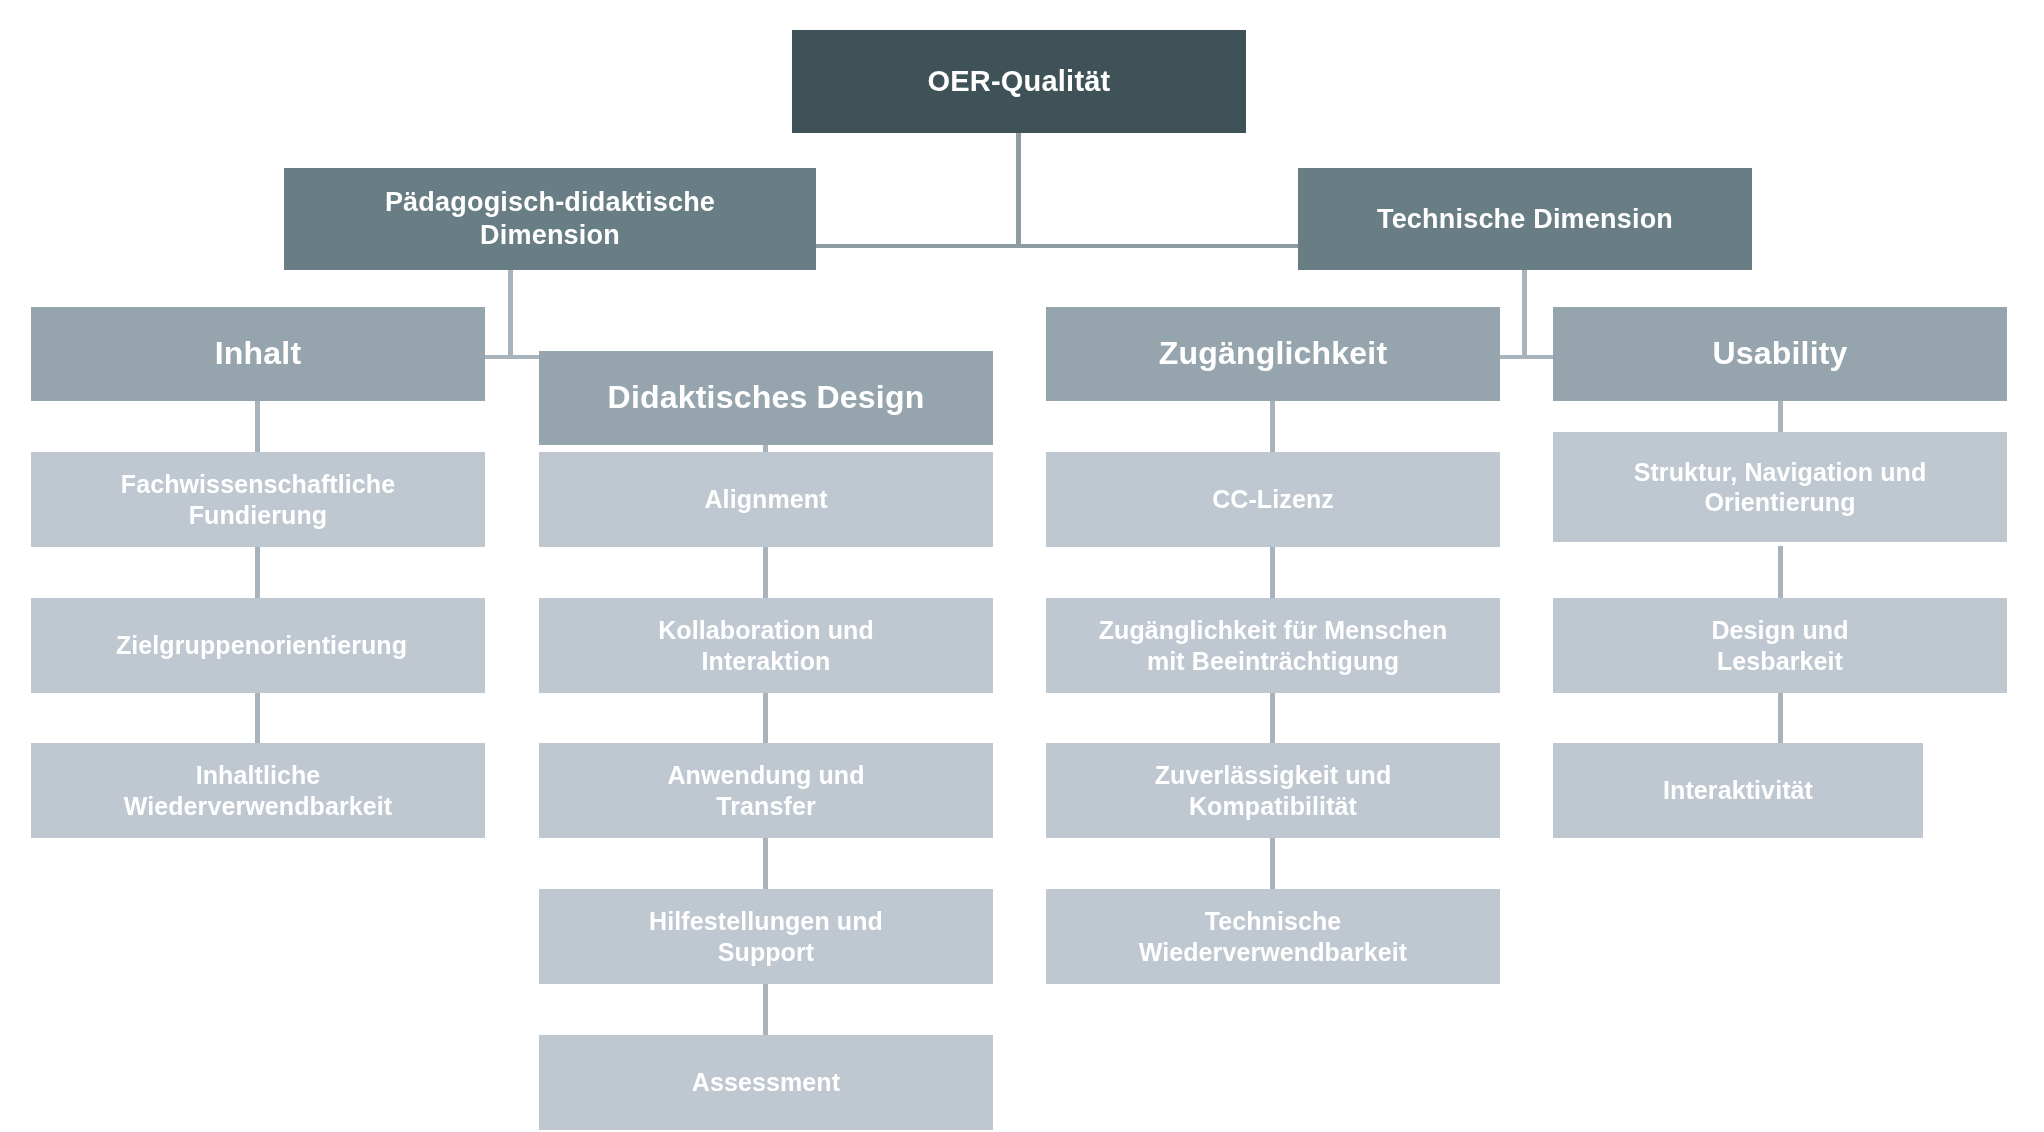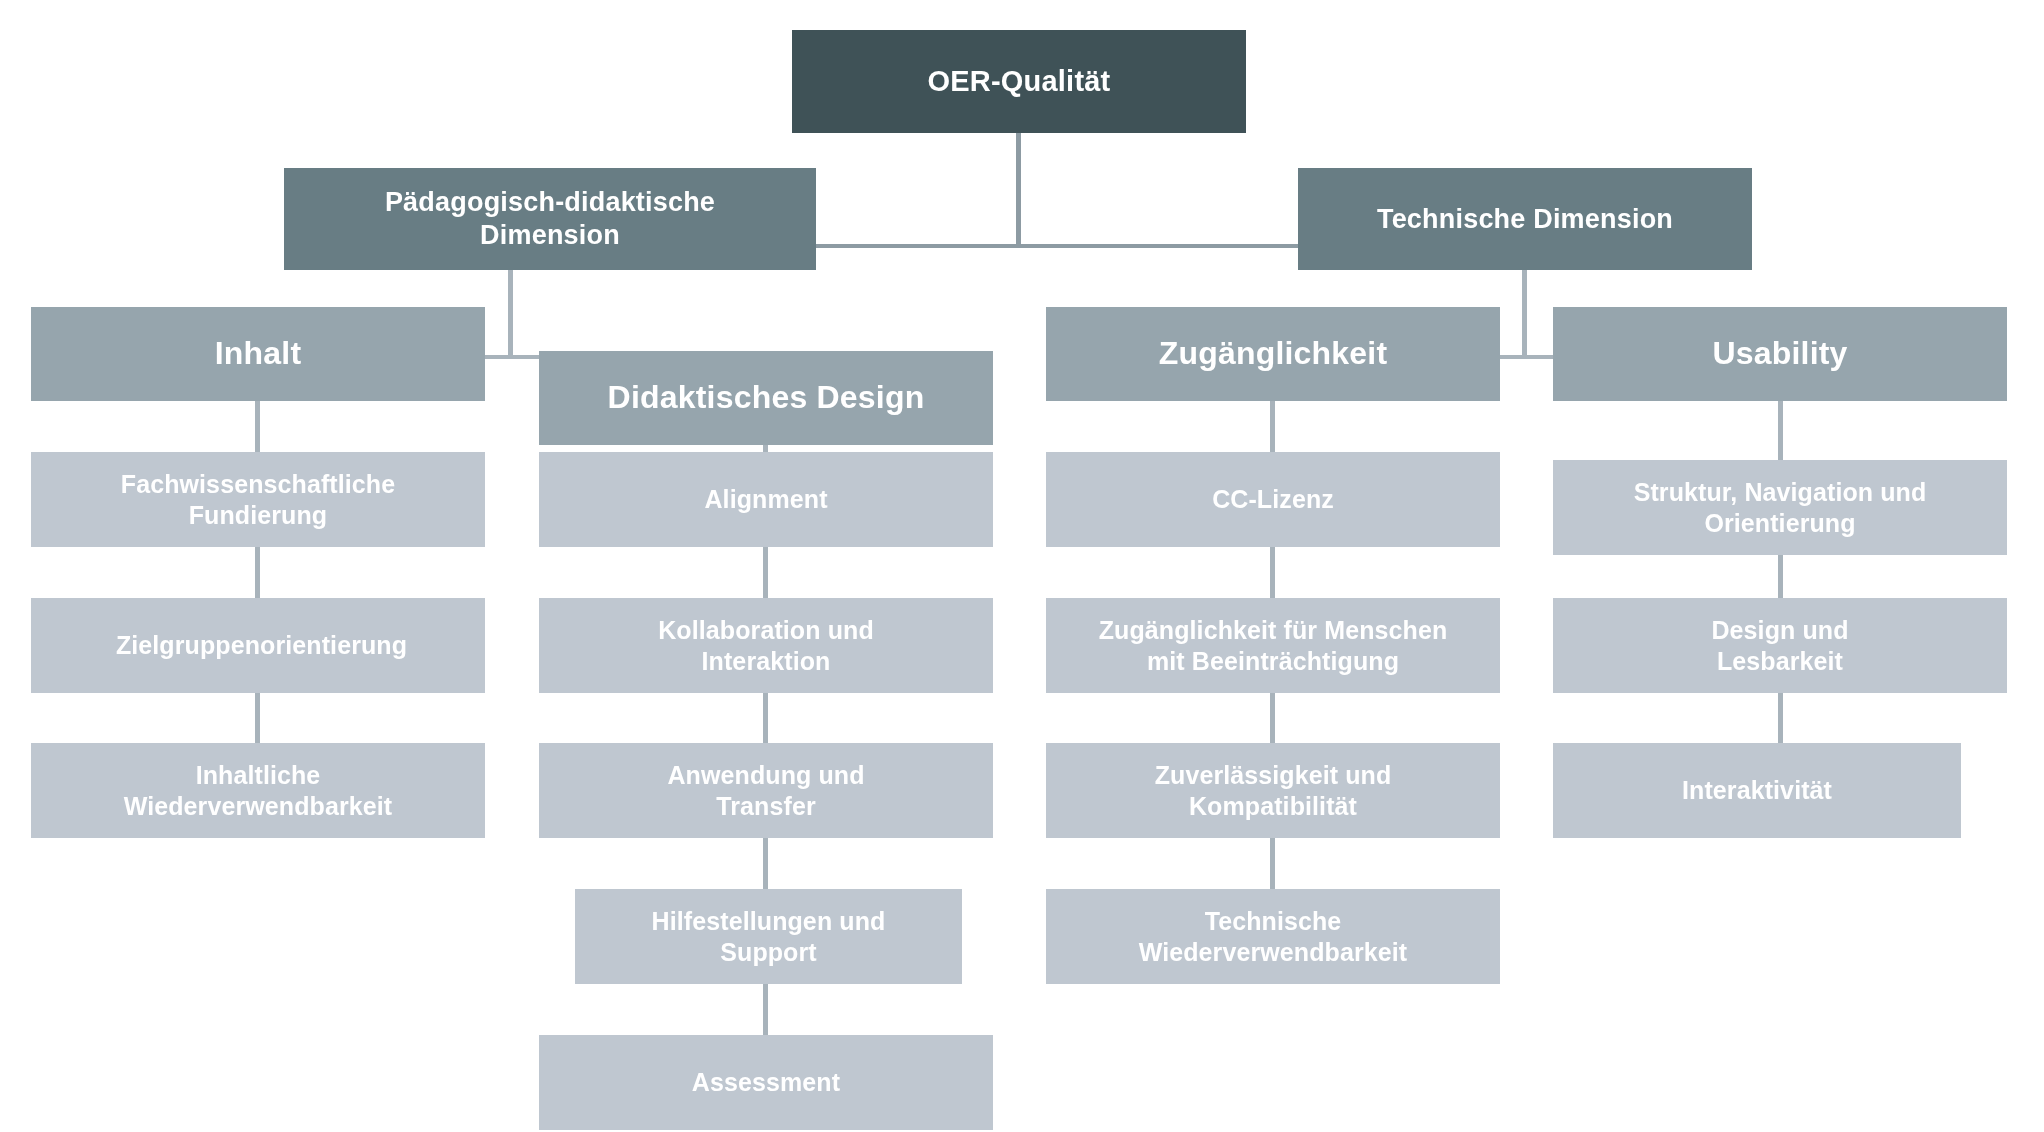--- a/index.html
+++ b/index.html
@@ -111,31 +111,31 @@
 Fundierung</div>
   <div class="node lvl-leaf" style="left:31px; top:598px; width:454px; height:95px;padding-left:17px;">Zielgruppenorientierung</div>
   <div class="node lvl-leaf" style="left:31px; top:743px; width:454px; height:95px;">Inhaltliche
 Wiederverwendbarkeit</div>
 
   <div class="node lvl-leaf" style="left:539px; top:452px; width:454px; height:95px;">Alignment</div>
   <div class="node lvl-leaf" style="left:539px; top:598px; width:454px; height:95px;">Kollaboration und
 Interaktion</div>
   <div class="node lvl-leaf" style="left:539px; top:743px; width:454px; height:95px;">Anwendung und
 Transfer</div>
-  <div class="node lvl-leaf" style="left:539px; top:889px; width:387px; height:95px;margin-left:36px;">Hilfestellungen und
+  <div class="node lvl-leaf" style="left:539px; top:889px; width:454px; height:95px;">Hilfestellungen und
 Support</div>
   <div class="node lvl-leaf" style="left:539px; top:1035px; width:454px; height:95px;">Assessment</div>
 
   <div class="node lvl-leaf" style="left:1046px; top:452px; width:454px; height:95px;">CC-Lizenz</div>
   <div class="node lvl-leaf" style="left:1046px; top:598px; width:454px; height:95px;">Zugänglichkeit für Menschen
 mit Beeinträchtigung</div>
   <div class="node lvl-leaf" style="left:1046px; top:743px; width:454px; height:95px;">Zuverlässigkeit und
 Kompatibilität</div>
   <div class="node lvl-leaf" style="left:1046px; top:889px; width:454px; height:95px;">Technische
 Wiederverwendbarkeit</div>
 
-  <div class="node lvl-leaf" style="left:1553px; top:460px; width:454px; height:95px;">Struktur, Navigation und
+  <div class="node lvl-leaf" style="left:1553px; top:432px; width:454px; height:110px;">Struktur, Navigation und
 Orientierung</div>
   <div class="node lvl-leaf" style="left:1553px; top:598px; width:454px; height:95px;">Design und
 Lesbarkeit</div>
-  <div class="node lvl-leaf" style="left:1553px; top:743px; width:408px; height:95px;text-align:right;">Interaktivität</div>
+  <div class="node lvl-leaf" style="left:1553px; top:743px; width:370px; height:95px;text-align:right;">Interaktivität</div>
 
 </div>
 
 </body></html>

